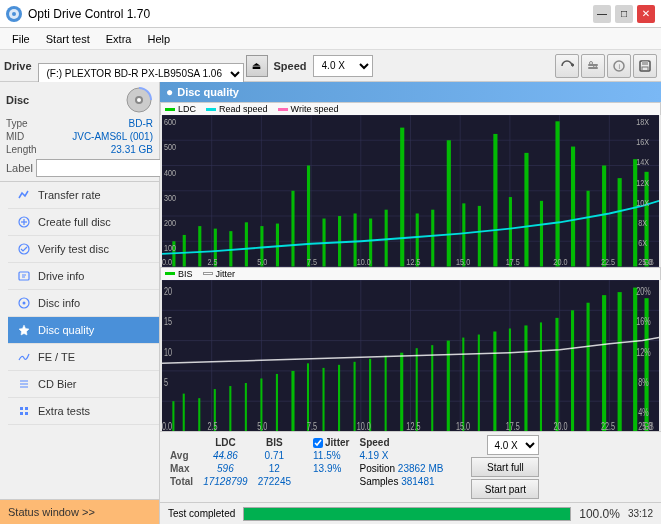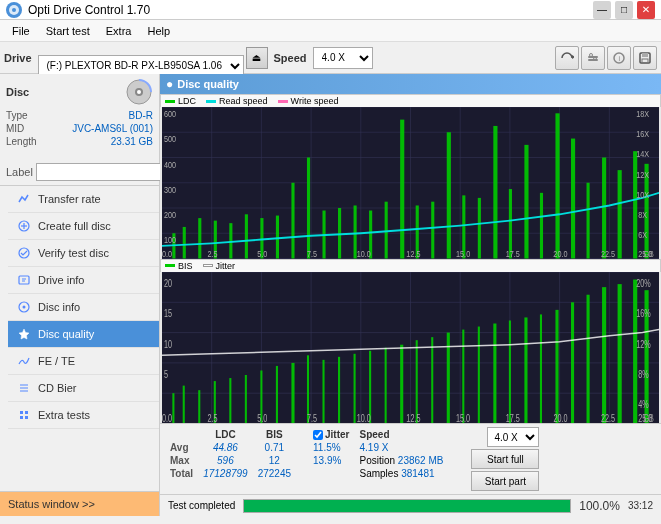--- a/index.html
+++ b/index.html
@@ -1,19 +1,19 @@
 <!DOCTYPE html>
 <html><head>
   <meta charset="utf-8">
   <style>
     * { box-sizing: border-box; margin: 0; padding: 0; }
     body { font-family: 'Segoe UI', Tahoma, sans-serif; font-size: 11px; background: #f0f0f0; width: 661px; height: 524px; overflow: hidden; }
     
     
-    .titlebar { background: #fff; display: flex; align-items: center; justify-content: space-between; padding: 4px 6px; border-bottom: 1px solid #ccc; height: 20px; }
+    .titlebar { background: #fff; display: flex; align-items: center; justify-content: space-between; padding: 4px 6px; border-bottom: 1px solid #ccc; height: 28px; }
     .titlebar-left { display: flex; align-items: center; gap: 6px; font-size: 12px; font-weight: normal; }
     .titlebar-icon { width: 16px; height: 16px; background: #4a90d9; border-radius: 50%; display: flex; align-items: center; justify-content: center; }
     .titlebar-controls { display: flex; gap: 4px; }
     .titlebar-btn { width: 18px; height: 18px; border: none; background: #d4d4d4; cursor: pointer; font-size: 10px; display: flex; align-items: center; justify-content: center; border-radius: 2px; }
     .titlebar-btn.close { background: #e04040; color: white; }
     
     
     .menubar { background: #f8f8f8; display: flex; gap: 0; padding: 2px 4px; border-bottom: 1px solid #ddd; height: 22px; align-items: center; }
     .menubar-item { padding: 2px 8px; font-size: 11px; cursor: pointer; border-radius: 2px; }
     
@@ -32,21 +32,21 @@
     .main-layout { display: flex; height: calc(524px - 28px - 22px - 32px); }
     
     
     .sidebar { width: 160px; min-width: 160px; background: #f0f0f0; border-right: 1px solid #ccc; display: flex; flex-direction: column; }
     .disc-panel { padding: 4px 6px; border-bottom: 1px solid #ccc; }
     .disc-header { display: flex; align-items: center; justify-content: space-between; margin-bottom: 4px; }
     .disc-title { font-size: 11px; font-weight: bold; color: #333; }
     .disc-row { display: flex; justify-content: space-between; margin-bottom: 2px; font-size: 10px; align-items: flex-end; }
     .disc-key { color: #555; }
     .disc-val { color: #0060c0; }
-    .disc-label-row { display: flex; align-items: center; gap: 3px; margin-top: 16px; }
+    .disc-label-row { display: flex; align-items: center; gap: 3px; margin-top: 4px; }
     .disc-label-input { height: 18px; border: 1px solid #aaa; font-size: 10px; padding: 1px 3px; flex: 1; background: white; }
     .disc-label-btn { width: 18px; height: 18px; background: linear-gradient(to bottom, #f5f5f5, #ddd); border: 1px solid #999; cursor: pointer; display: flex; align-items: center; justify-content: center; font-size: 10px; }
     
     .sidebar-nav { display: flex; flex-direction: column; flex: 1; padding-left: 8px; }
     .nav-item { display: flex; align-items: center; gap: 6px; padding: 5px 8px; font-size: 11px; color: #333; cursor: pointer; border-bottom: 1px solid #e0e0e0; }
     .nav-item.active { background: #4a90d9; color: white; }
     .nav-item-icon { width: 16px; height: 16px; display: flex; align-items: center; justify-content: center; font-size: 12px; flex-shrink: 0; }
     
     
     .status-window-btn { padding: 6px 8px; font-size: 11px; color: #333; cursor: pointer; border-top: 1px solid #ccc; background: #fdba74; display: flex; align-items: center; gap: 4px; }

